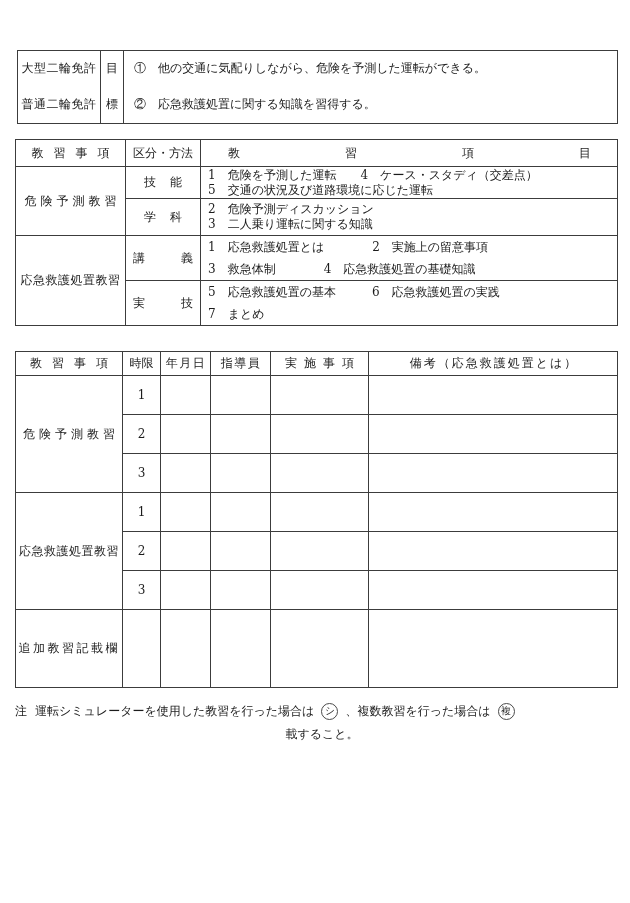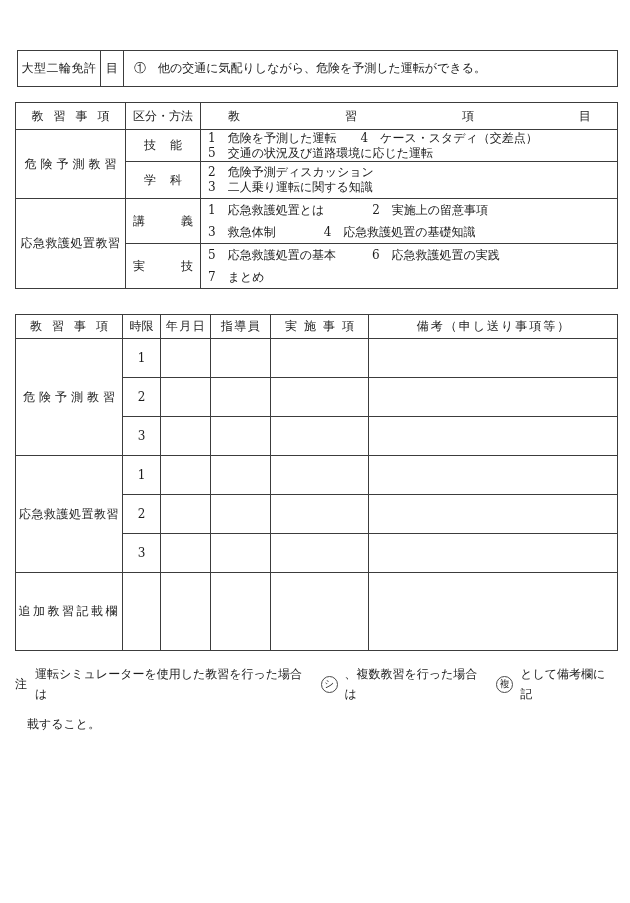--- a/index.html
+++ b/index.html
@@ -45,21 +45,21 @@
   .method-wide { display:flex; justify-content:space-between; padding:0 7px; }
 
   .items { padding-left:7px; }
   .items.tight div { line-height:15px; }
   .items.loose div { line-height:22px; }
 
   
   .note { margin-top:13px; font-size:12px; line-height:20px; }
   .note-line1 { display:flex; align-items:center; }
   .note-prefix { margin-right:8px; }
-  .note-line2 { margin-left:12px; margin-top:10px; }
+  .note-line2 { margin-left:12px; margin-top:3px;text-align:center; }
   .circle-mark {
     display:inline-flex; align-items:center; justify-content:center;
     width:17px; height:17px; border:1px solid #4a4a4a; border-radius:50%;
     font-size:10px; margin:0 7px; flex:0 0 auto;
   }
 </style>
 </head>
 <body>
 
 <div class="page">
@@ -68,20 +68,25 @@
     <colgroup>
         <col style="width:83px">
         <col style="width:23px">
         <col style="width:494px">
       </colgroup>
     <tbody>
         <tr style="height:36px">
       <td class="lic">大型二輪免許</td>
       <td class="gchar">目</td>
       <td class="gtext">①　他の交通に気配りしながら、危険を予測した運転ができる。</td>
+    </tr>
+    <tr style="height:37px">
+      <td class="lic">普通二輪免許</td>
+      <td class="gchar">標</td>
+      <td class="gtext">②　応急救護処置に関する知識を習得する。</td>
     </tr>
   </tbody>
     </table>
 
   <table class="t2">
     <colgroup>
         <col style="width:110px">
         <col style="width:75px">
         <col style="width:417px">
       </colgroup>
@@ -160,21 +165,21 @@
         <col style="width:98px">
         <col style="width:249px">
     </colgroup>
     <tbody>
         <tr style="height:24px">
       <td class="ls-wide">教習事項</td>
       <td class="center">時限</td>
       <td class="ls-sm">年月日</td>
       <td class="ls-sm">指導員</td>
       <td class="ls-med">実施事項</td>
-      <td class="ls-biko">備考（申し送り事項等）</td>
+      <td class="ls-biko">備考（応急救護処置とは）</td>
     </tr>
 
     <tr style="height:39px">
       <td class="ls-kiken" rowspan="3">危険予測教習</td>
       <td class="center">1</td>
       <td></td>
       <td></td>
       <td></td>
       <td></td>
     </tr>
@@ -227,18 +232,17 @@
   </tbody>
     </table>
 
   <div class="note">
     <div class="note-line1">
       <span class="note-prefix">注</span>
       <span>運転シミュレーターを使用した教習を行った場合は</span>
       <span class="circle-mark">シ</span>
       <span>、複数教習を行った場合は</span>
       <span class="circle-mark">複</span>
-      <span>として備考欄に記</span>
     </div>
     <div class="note-line2">載すること。</div>
   </div>
 
 </div>
 
 </body></html>

